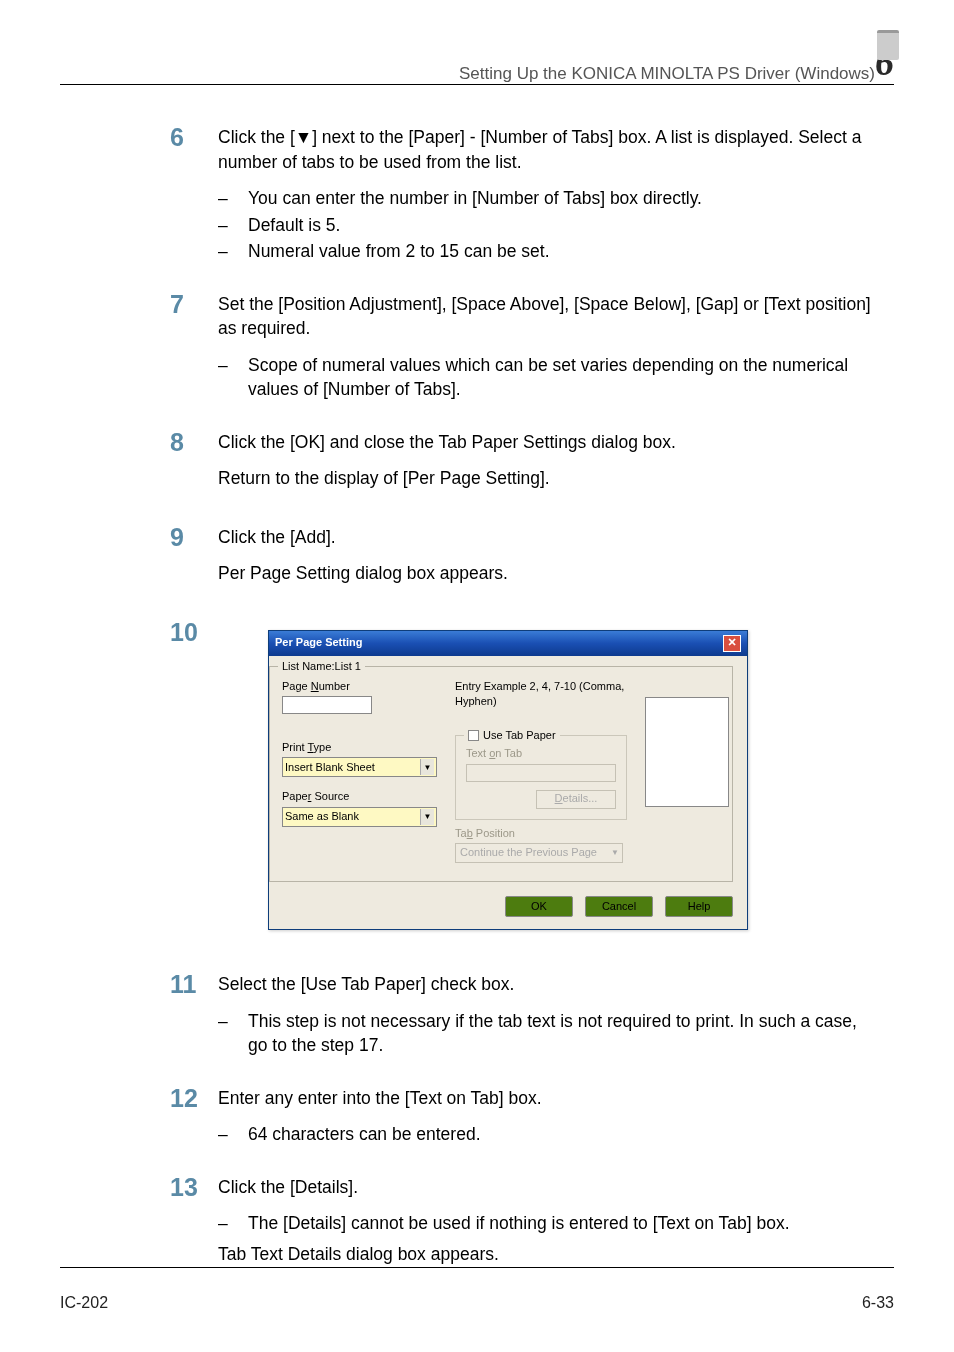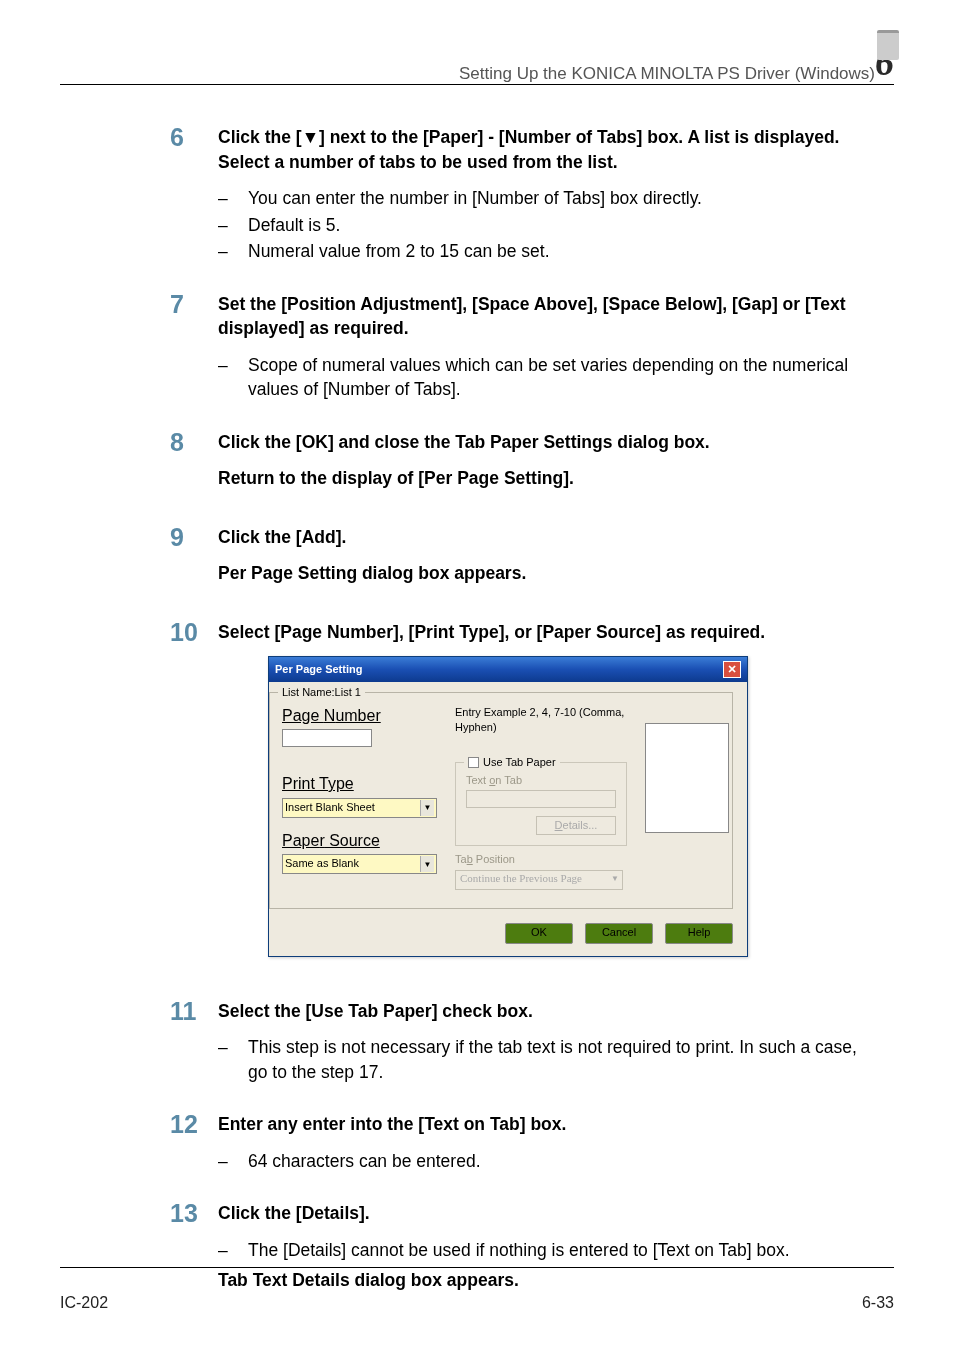--- a/index.html
+++ b/index.html
@@ -58,21 +58,20 @@
       line-height: 1;
     }
     .step-body {
       flex: 1;
       font-size: 17.5px;
       line-height: 1.4;
       color: #000;
     }
     .step-body p {
       margin-bottom: 12px;
-      font-weight: bold;
     }
     .step-body .main-text {
       margin-bottom: 12px;
     }
     ul.sub {
       list-style: none;
       padding-left: 0;
       margin-bottom: 6px;
     }
     ul.sub li {
@@ -138,22 +137,21 @@
     }
     .left-col {
       width: 155px;
     }
     .form-row {
       margin-bottom: 12px;
     }
     .form-label {
       display: block;
       margin-bottom: 2px;
-      font-size: 16px;
-      text-decoration: underline;
+      font-size: 11px;
     }
     .form-label .ul { text-decoration: underline; }
     .text-input {
       width: 90px;
       height: 18px;
       border: 1px solid #888;
       background: #fff;
       font-size: 11px;
       padding: 0 2px;
     }
@@ -232,23 +230,23 @@
       margin: 8px 0 0 70px;
     }
     .tab-pos-select {
       width: 168px;
       height: 20px;
       border: 1px solid #c5c1b4;
       background: #eeeadf;
       color: #aaa;
       font-size: 11px;
       display: flex;
+      align-items: center;
       justify-content: space-between;
       padding-left: 4px;
-      font-family: Liberation Serif, serif;
     }
     .preview {
       width: 84px;
       height: 110px;
       border: 1px solid #888;
       background: #fff;
       margin-top: 18px;
     }
     .dialog-buttons {
       display: flex;
@@ -309,21 +307,21 @@
             <span class="dash">–</span>
             <span class="li-text">Numeral value from 2 to 15 can be set.</span>
           </li>
       </ul>
     </div>
   </div>
 
   <div class="step">
     <div class="step-num">7</div>
     <div class="step-body">
-      <p class="main-text">Set the [Position Adjustment], [Space Above], [Space Below], [Gap] or [Text displayed] as required.</p>
+      <p class="main-text">Set the [Position Adjustment], [Space Above], [Space Below], [Gap] or [Text position] as required.</p>
       <ul class="sub">
         <li>
             <span class="dash">–</span>
             <span class="li-text">Scope of numeral values which can be set varies depending on the numerical values of [Number of Tabs].</span>
           </li>
       </ul>
     </div>
   </div>
 
   <div class="step">
@@ -338,21 +336,20 @@
     <div class="step-num">9</div>
     <div class="step-body">
       <p class="main-text">Click the [Add].</p>
       <p>Per Page Setting dialog box appears.</p>
     </div>
   </div>
 
   <div class="step">
     <div class="step-num">10</div>
     <div class="step-body">
-      <p class="main-text">Select [Page Number], [Print Type], or [Paper Source] as required.</p>
 
       <div class="dialog-wrap">
         <div class="dialog">
           <div class="dialog-titlebar">
             <span>Per Page Setting</span>
             <div class="dialog-close">✕</div>
           </div>
           <div class="dialog-body">
             <div class="fieldset">
               <span class="fieldset-legend">List Name:List 1</span>

